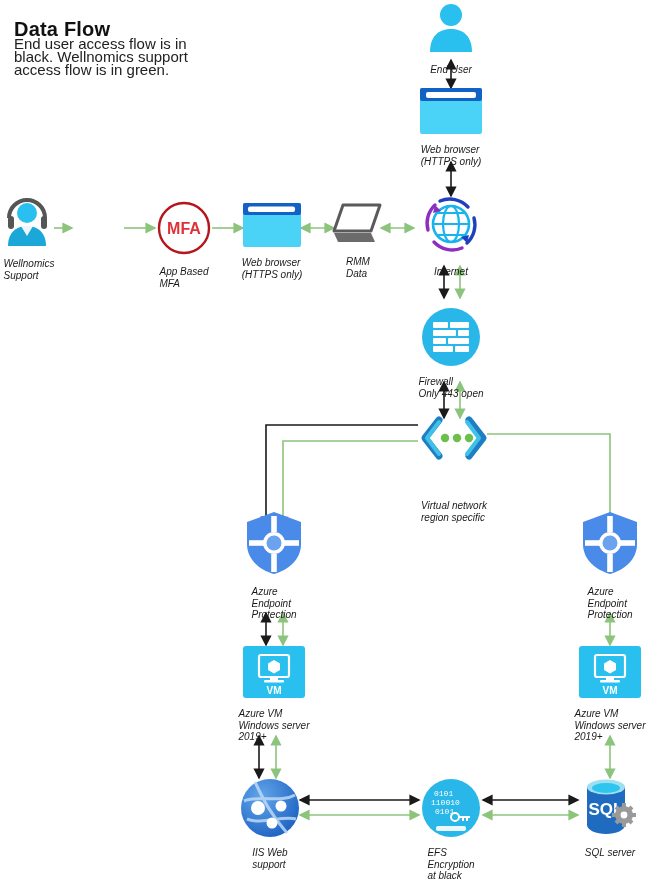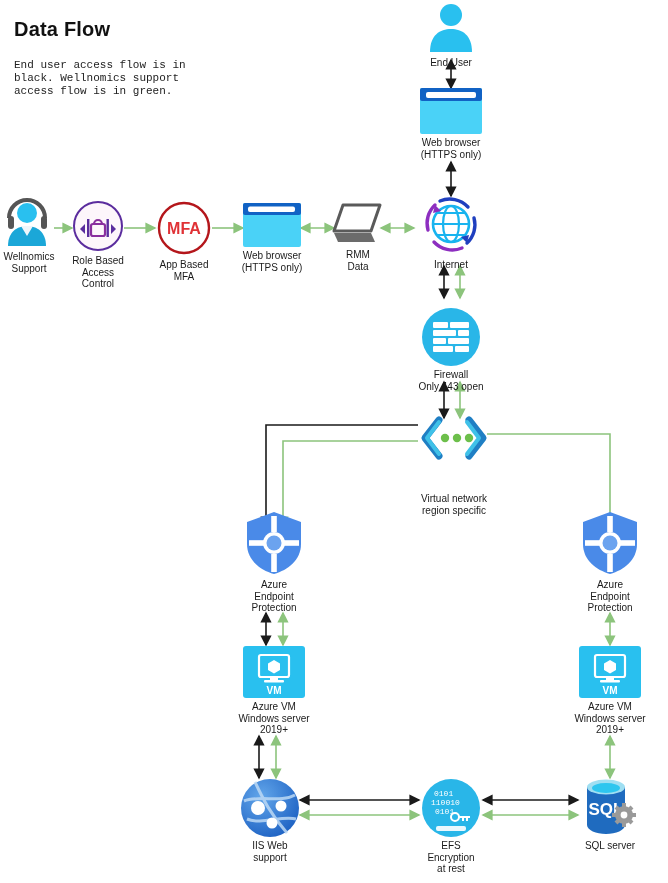--- a/index.html
+++ b/index.html
@@ -4,26 +4,26 @@
 <style>
   html,body{margin:0;padding:0;}
   body{
     width:668px;height:883px;background:#ffffff;
     font-family:"Liberation Sans", sans-serif;
     color:#1a1a1a;overflow:hidden;position:relative;
   }
   #canvas{position:relative;width:668px;height:883px;border-radius:19px;}
 
   .title{position:absolute;left:14px;top:18px;font-size:20px;font-weight:bold;letter-spacing:.2px;color:#111;}
-  .subtitle{position:absolute;left:14px;top:59px;width:205px;font-size:11px;line-height:13px;color:#222;font-family:Liberation Mono, monospace;}
+  .subtitle{position:absolute;left:14px;top:37px;width:205px;font-size:15px;line-height:13px;color:#222;}
 
   
   .node{position:absolute;display:flex;flex-direction:column;align-items:center;}
   .node .glyph{position:relative;display:flex;align-items:center;justify-content:center;}
-  .node .caption{margin-top:3px;font-size:10px;line-height:11.5px;text-align:center;color:#1a1a1a;white-space:pre-line;}
+  .node .caption{margin-top:10px;font-size:10px;line-height:11.5px;color:#1a1a1a;white-space:pre-line;font-style:italic;}
 
   svg{display:block;overflow:visible;}
   #wires{position:absolute;left:0;top:0;width:668px;height:883px;pointer-events:none;}
 </style>
 </head>
 <body>
 
 <div id="canvas">
 
   <div class="title">Data Flow</div>
@@ -116,36 +116,20 @@
         <rect x="7" y="20" width="6" height="13" rx="3" fill="#555"></rect>
         <circle cx="26" cy="17" r="10" fill="#29c0ef"></circle>
         <path d="M7,50 C7,36 16,30 26,30 C36,30 45,36 45,50 Z" fill="#1ba7d8"></path>
         <path d="M20,30 L26,40 L32,30 Z" fill="#eef6fb"></path>
       </svg>
     </div>
     <div class="caption">Wellnomics
 Support</div>
   </div>
 
-  <div class="node" style="left:70px;top:200px;width:56px;">
-    <div class="glyph">
-      <svg width="52" height="52" viewBox="0 0 52 52">
-        <circle cx="26" cy="26" r="24" fill="#fdf6fb" stroke="#5b2d9e" stroke-width="2"></circle>
-        <rect x="19" y="24" width="14" height="12" rx="2" fill="none" stroke="#8a2f9e" stroke-width="2.2"></rect>
-        <path d="M22,24 a4,4 0 0 1 8,0" fill="none" stroke="#8a2f9e" stroke-width="2.2"></path>
-        <rect x="15" y="19" width="2.4" height="18" fill="#5b2d9e"></rect>
-        <rect x="34.5" y="19" width="2.4" height="18" fill="#5b2d9e"></rect>
-        <path d="M13,24 L8,29 L13,34 Z" fill="#5b2d9e"></path>
-        <path d="M39,24 L44,29 L39,34 Z" fill="#5b2d9e"></path>
-      </svg>
-    </div>
-    <div class="caption">Role Based
-Access
-Control</div>
-  </div>
 
   <div class="node" style="left:155px;top:200px;width:58px;">
     <div class="glyph">
       <svg width="56" height="56" viewBox="0 0 56 56">
         <circle cx="28" cy="28" r="25" fill="#ffffff" stroke="#b4161b" stroke-width="2.4"></circle>
         <text x="28" y="34" text-anchor="middle" font-family="Liberation Sans, sans-serif" font-size="16" font-weight="bold" fill="#e03236">MFA</text>
       </svg>
     </div>
     <div class="caption">App Based
 MFA</div>
@@ -328,21 +312,21 @@
           <text x="9" y="26">110010</text>
           <text x="13" y="35">0101</text>
         </g>
         <circle cx="33" cy="38" r="4" fill="none" stroke="#ffffff" stroke-width="2"></circle>
         <path d="M37,38 L48,38 M45,38 L45,42 M41,38 L41,42" stroke="#ffffff" stroke-width="2" fill="none"></path>
         <rect x="14" y="47" width="30" height="5" rx="2" fill="#ffffff" opacity=".9"></rect>
       </svg>
     </div>
     <div class="caption">EFS
 Encryption
-at rest</div>
+at black</div>
   </div>
 
   <div class="node" style="left:574px;top:777px;width:72px;">
     <div class="glyph">
       <svg width="62" height="60" viewBox="0 0 62 60">
         <path d="M8,10 L8,48 C8,53 17,57 27,57 C37,57 46,53 46,48 L46,10 Z" fill="#1f6bbf"></path>
         <ellipse cx="27" cy="10" rx="19" ry="7.5" fill="#9fdff2"></ellipse>
         <ellipse cx="27" cy="11" rx="14" ry="5" fill="#2ec6ef"></ellipse>
         <text x="27" y="38" text-anchor="middle" font-family="Liberation Sans, sans-serif" font-size="17" font-weight="bold" fill="#ffffff">SQL</text>
         <g transform="translate(45,38)" fill="#9a9a9a">

